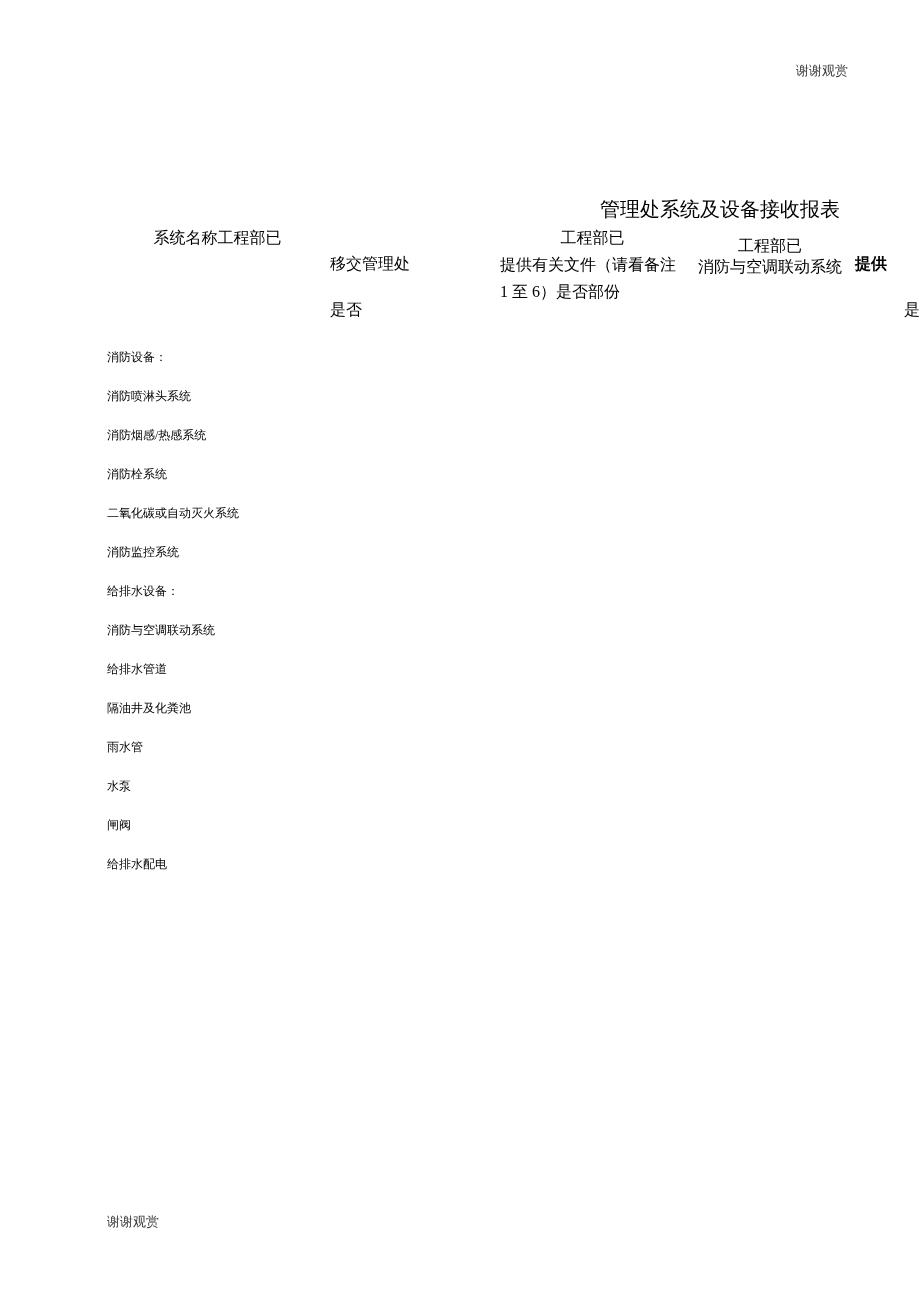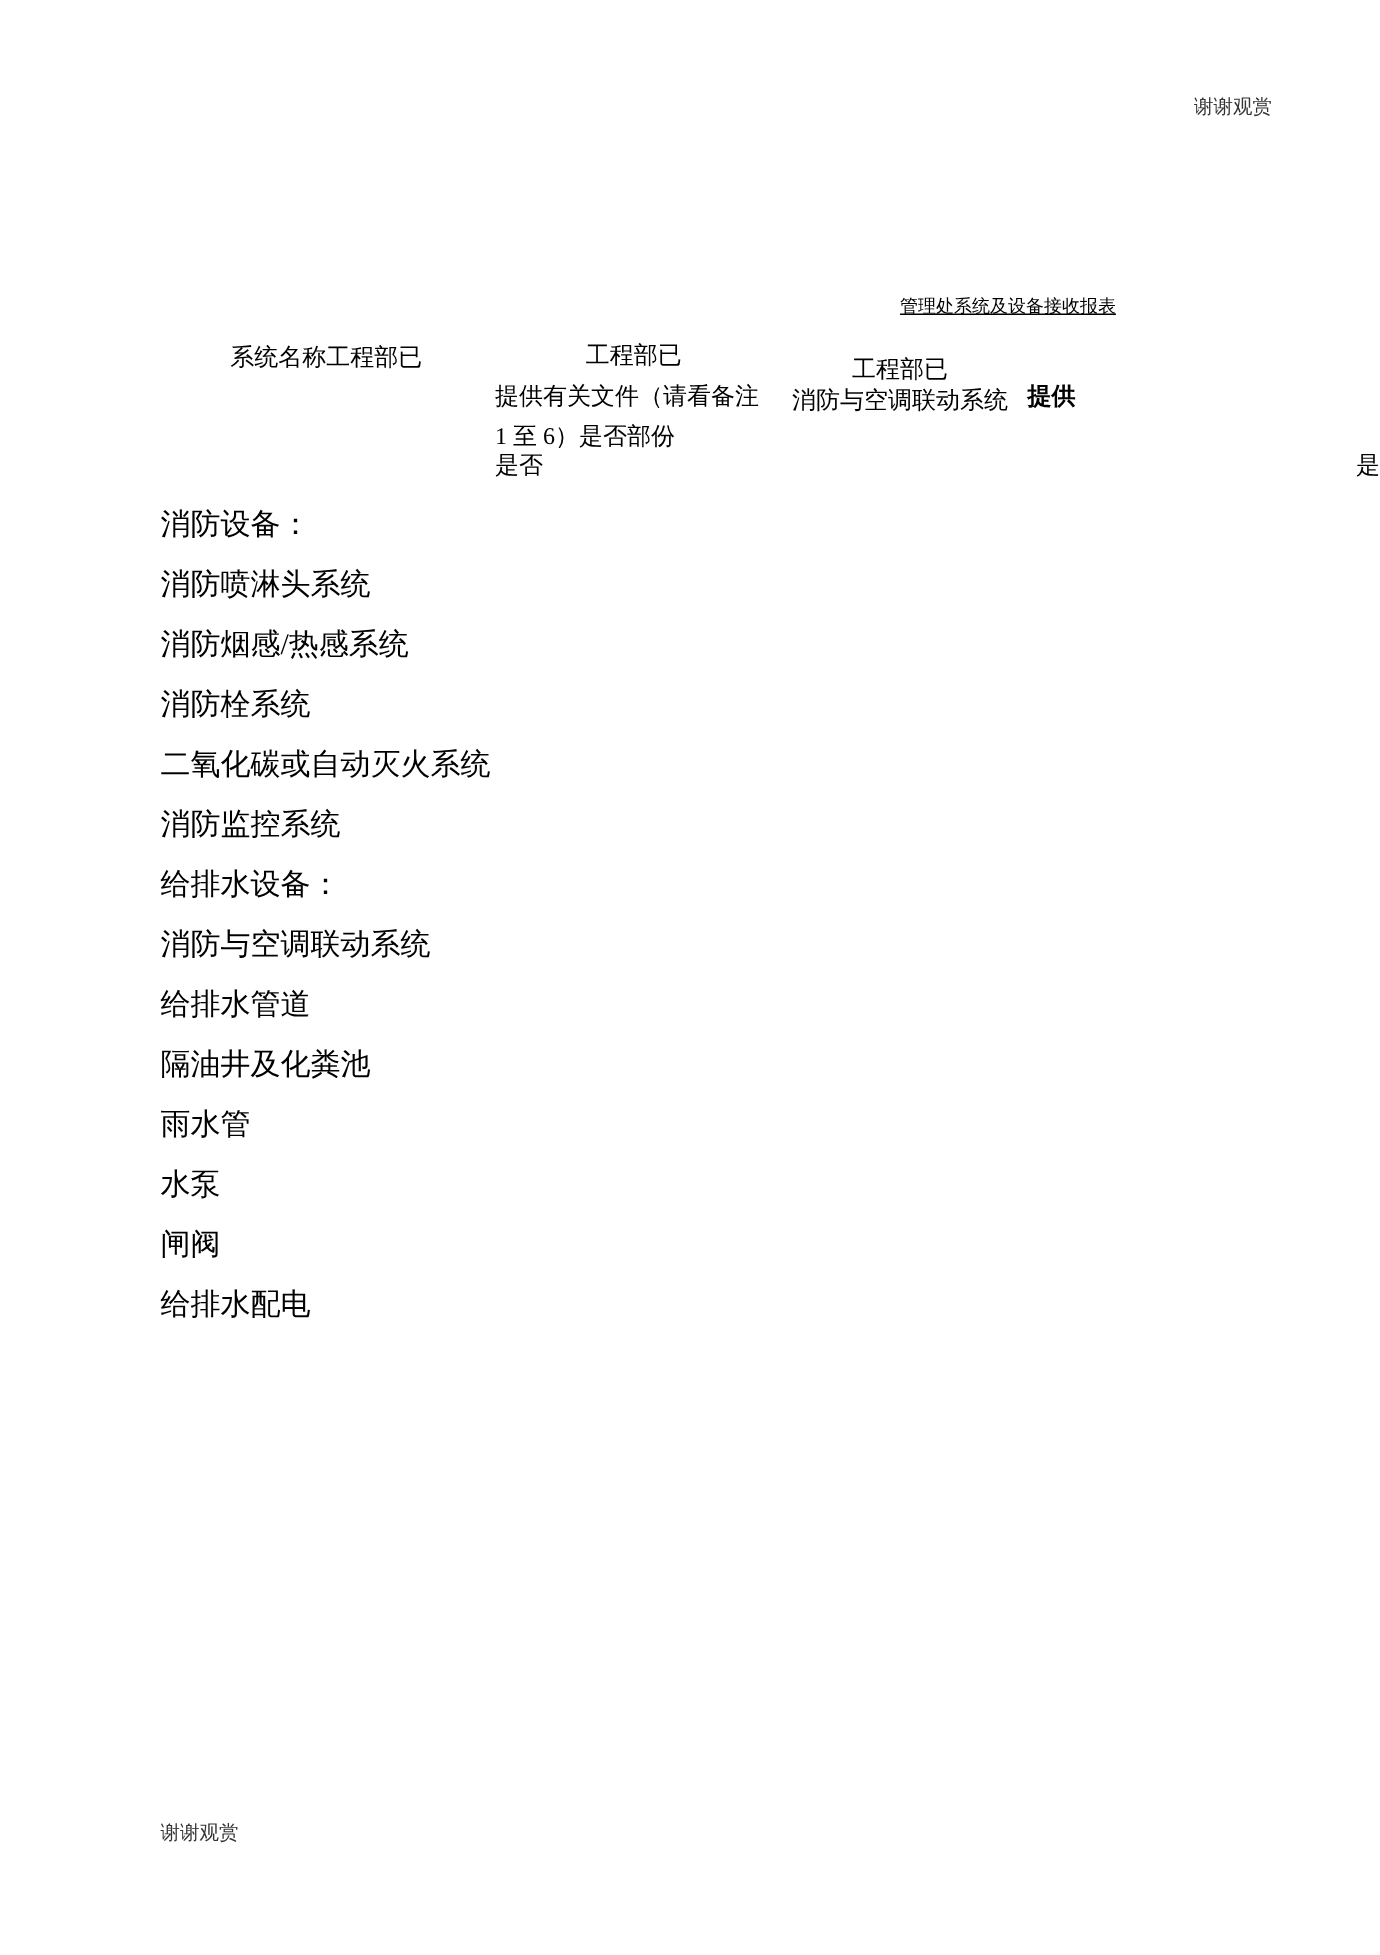--- a/index.html
+++ b/index.html
@@ -18,22 +18,21 @@
       position: absolute;
       top: 62px;
       right: 72px;
       font-size: 13px;
       color: #333;
     }
     .title {
       position: absolute;
       top: 196px;
       left: 600px;
-      text-decoration: underline;
-      font-size: 12px;
+      font-size: 20px;
     }
     .header-row {
       position: absolute;
       top: 224px;
       left: 105px;
       width: 815px;
       display: flex;
       align-items: flex-start;
     }
     .col1 {
@@ -79,39 +78,41 @@
       width: 235px;
       text-align: right;
     }
     .list {
       position: absolute;
       top: 330px;
       left: 107px;
     }
     .list-item {
       line-height: 2.0;
-      font-size: 20px;
+      font-size: 12px;
+      margin-top: 15px;
     }
     .footer-note {
       position: absolute;
       bottom: 72px;
       left: 107px;
       font-size: 13px;
       color: #333;
     }
   </style>
 </head>
 <body>
 
 <div class="header-note">谢谢观赏</div>
 
 <div class="title">管理处系统及设备接收报表</div>
 
 <div class="header-row">
   <div class="col1">系统名称工程部已</div>
+  <div class="col2">移交管理处</div>
   <div class="col3">
     <div>工程部已</div>
     <div style="text-align:left;">提供有关文件（请看备注 1 至 6）是否部份</div>
   </div>
   <div class="col4">
     <div>工程部已</div>
     <div>消防与空调联动系统</div>
   </div>
   <div class="col5">提供</div>
 </div>

